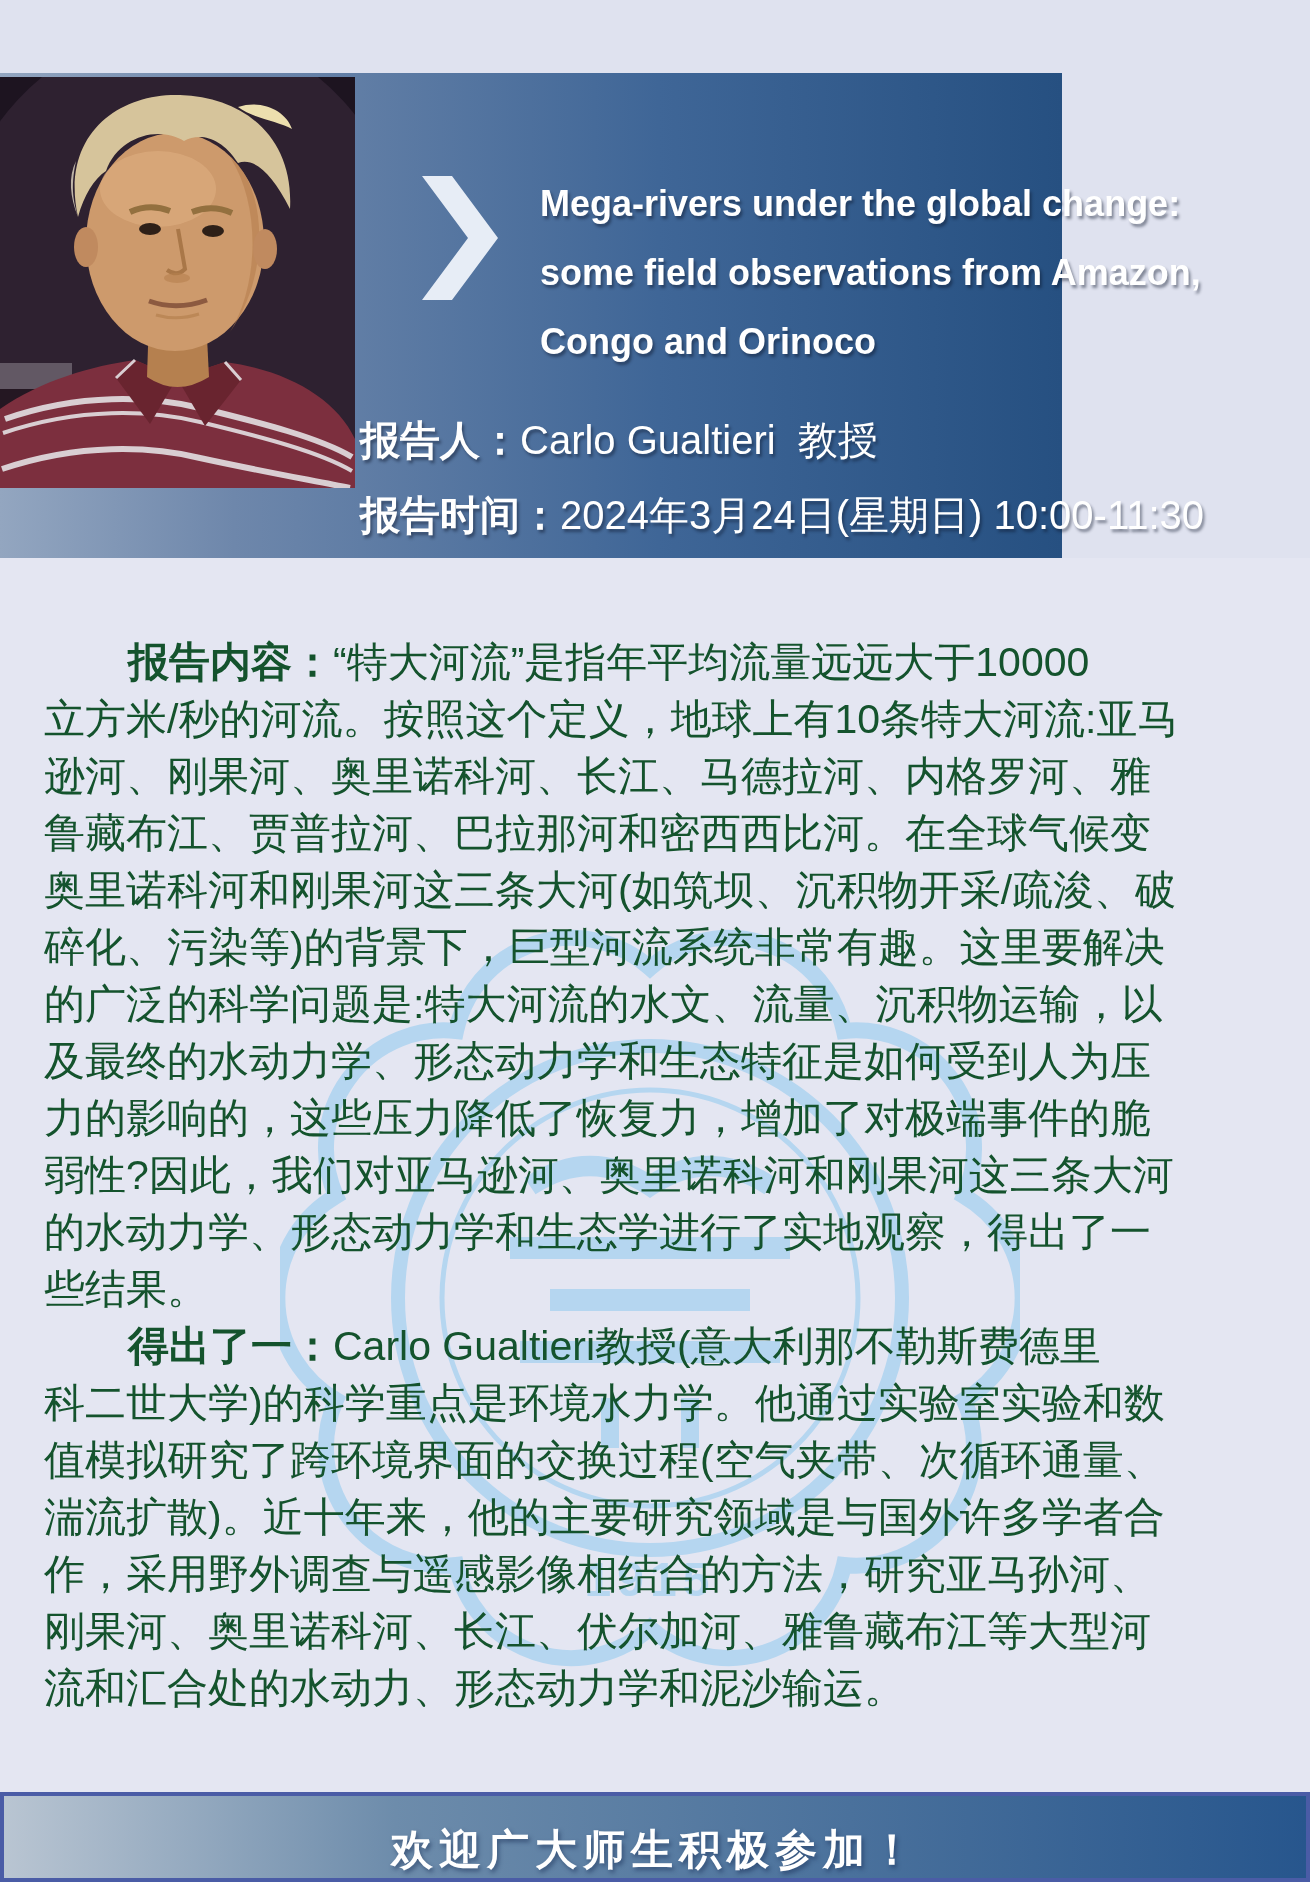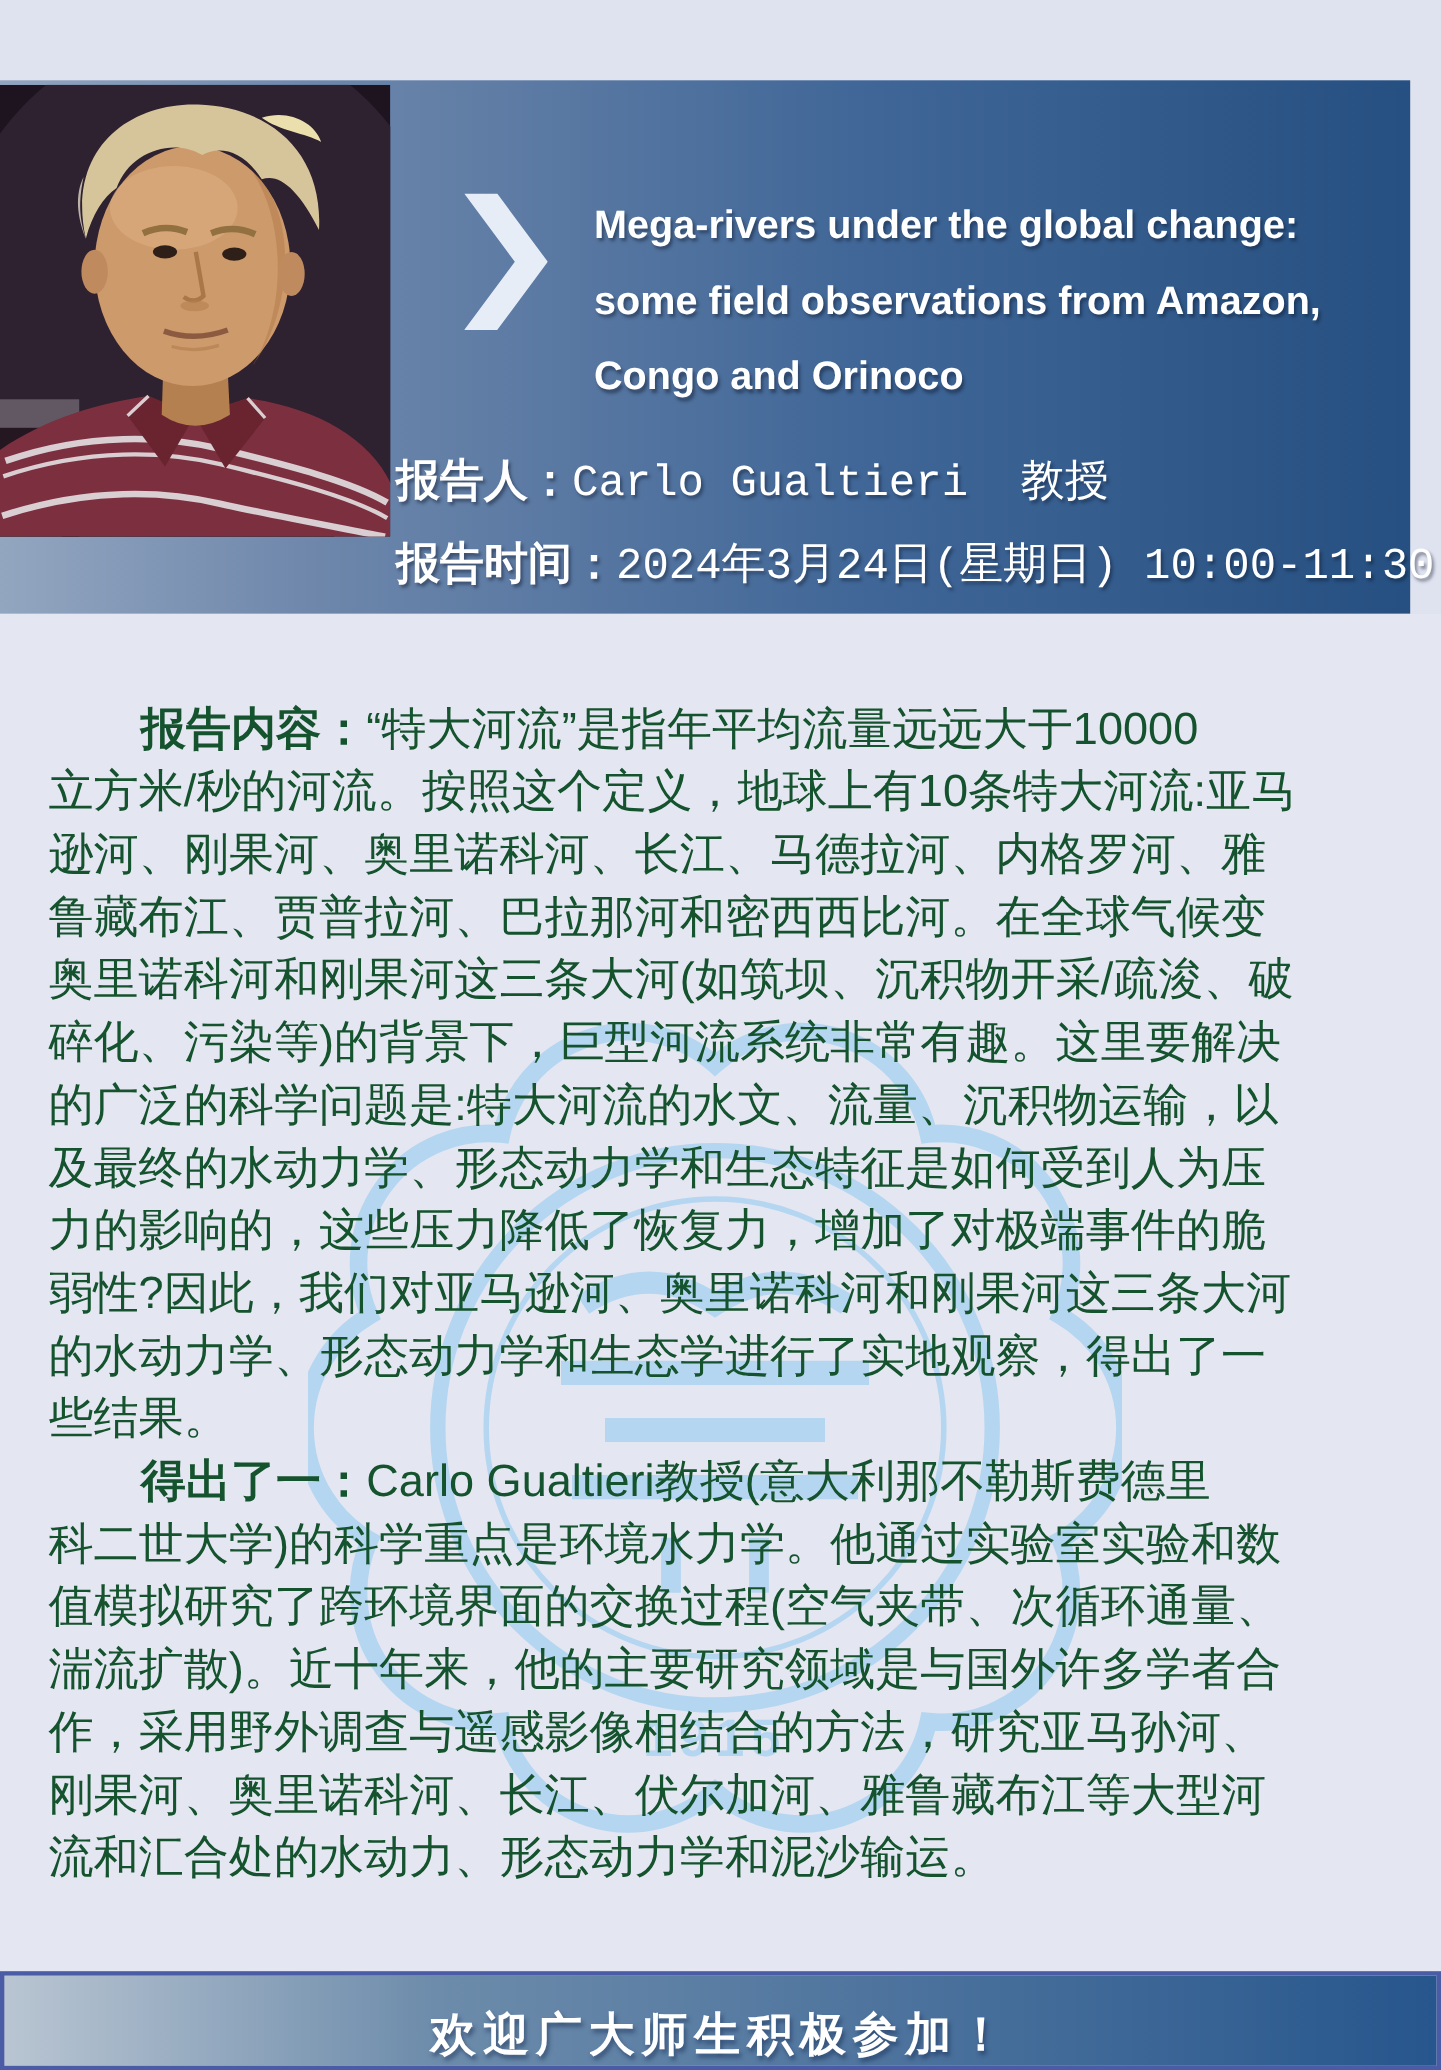--- a/index.html
+++ b/index.html
@@ -3,35 +3,34 @@
 <meta charset="utf-8">
 <style>
   html,body{margin:0;padding:0;}
   #poster{
     position:relative;width:1310px;height:1882px;overflow:hidden;
     background:#dfe2ef;
     font-family:"Liberation Sans","DejaVu Sans",sans-serif;
   }
   
   #header-panel{
-    position:absolute;left:0;top:73px;width:1282px;height:485px;
+    position:absolute;left:0;top:73px;width:1062px;height:485px;
     background:linear-gradient(90deg,#93a6c0 0%,#6e87ab 22%,#3f6697 62%,#265081 100%);
   }
   #photo-wrap{position:absolute;left:0;top:4px;width:355px;height:411px;overflow:hidden;}
   #chevron{position:absolute;left:422px;top:103px;width:76px;height:124px;}
   #title-lines{
     position:absolute;left:540px;top:96px;width:740px;
     color:#ffffff;font-weight:bold;font-size:36px;line-height:69px;
     text-shadow:2px 3px 3px rgba(10,20,40,.45);
   }
   #info-rows{
     position:absolute;left:360px;top:330px;width:940px;
     color:#ffffff;font-size:40px;line-height:75px;
     text-shadow:2px 3px 3px rgba(10,20,40,.45);
-    font-family:Liberation Mono, monospace;
   }
   .info-row{white-space:pre;}
   .info-row .lbl{font-weight:bold;}
   
   #body-section{
     position:absolute;left:0;top:558px;width:1310px;height:1234px;
     background:#e4e6f2;
   }
   #watermark{position:absolute;left:280px;top:370px;width:740px;height:740px;}
   #body-text{

